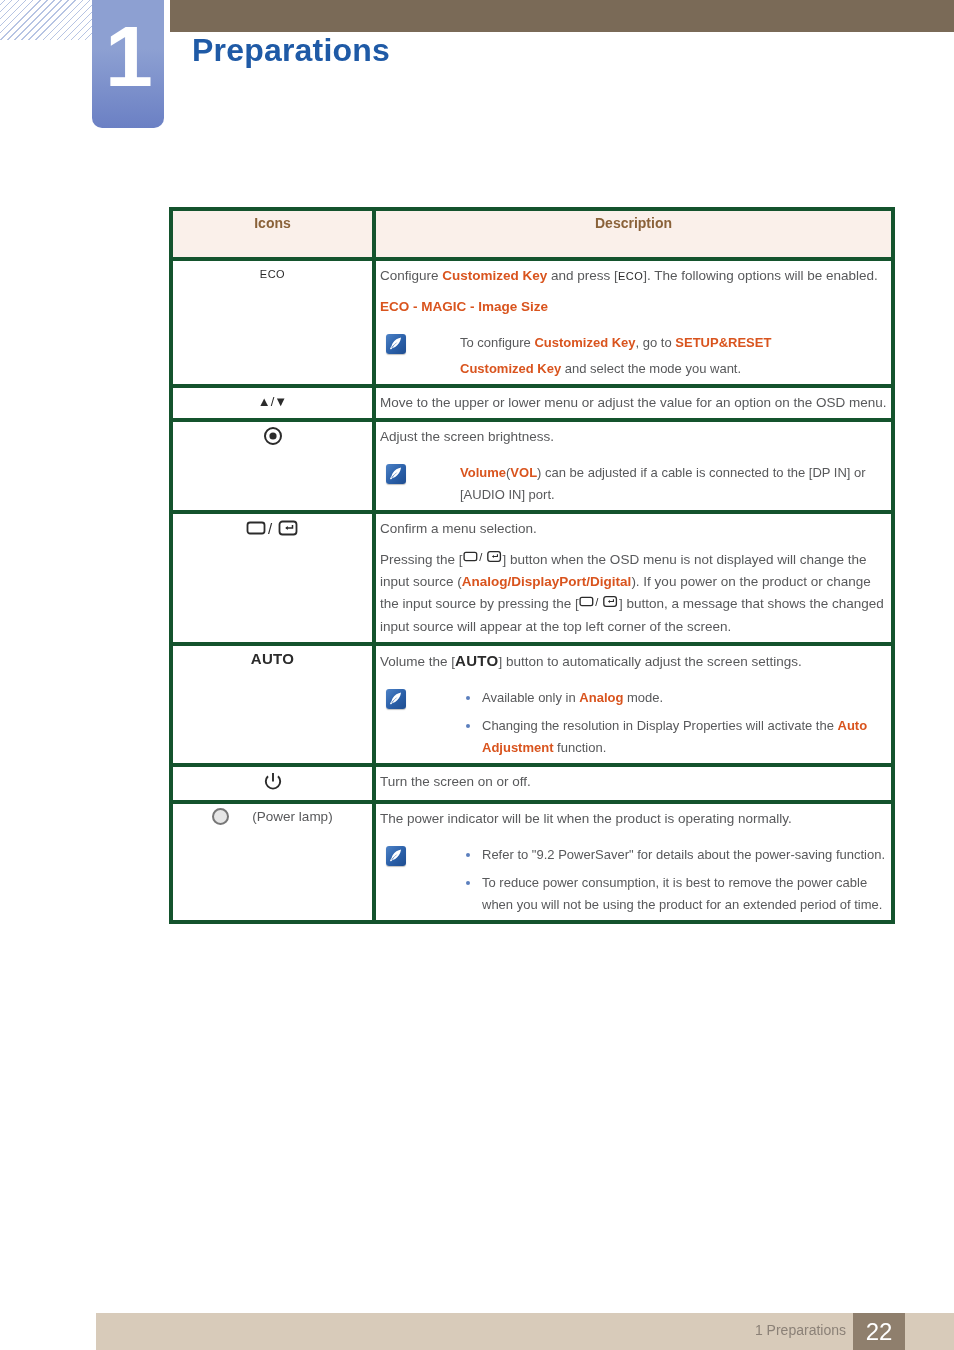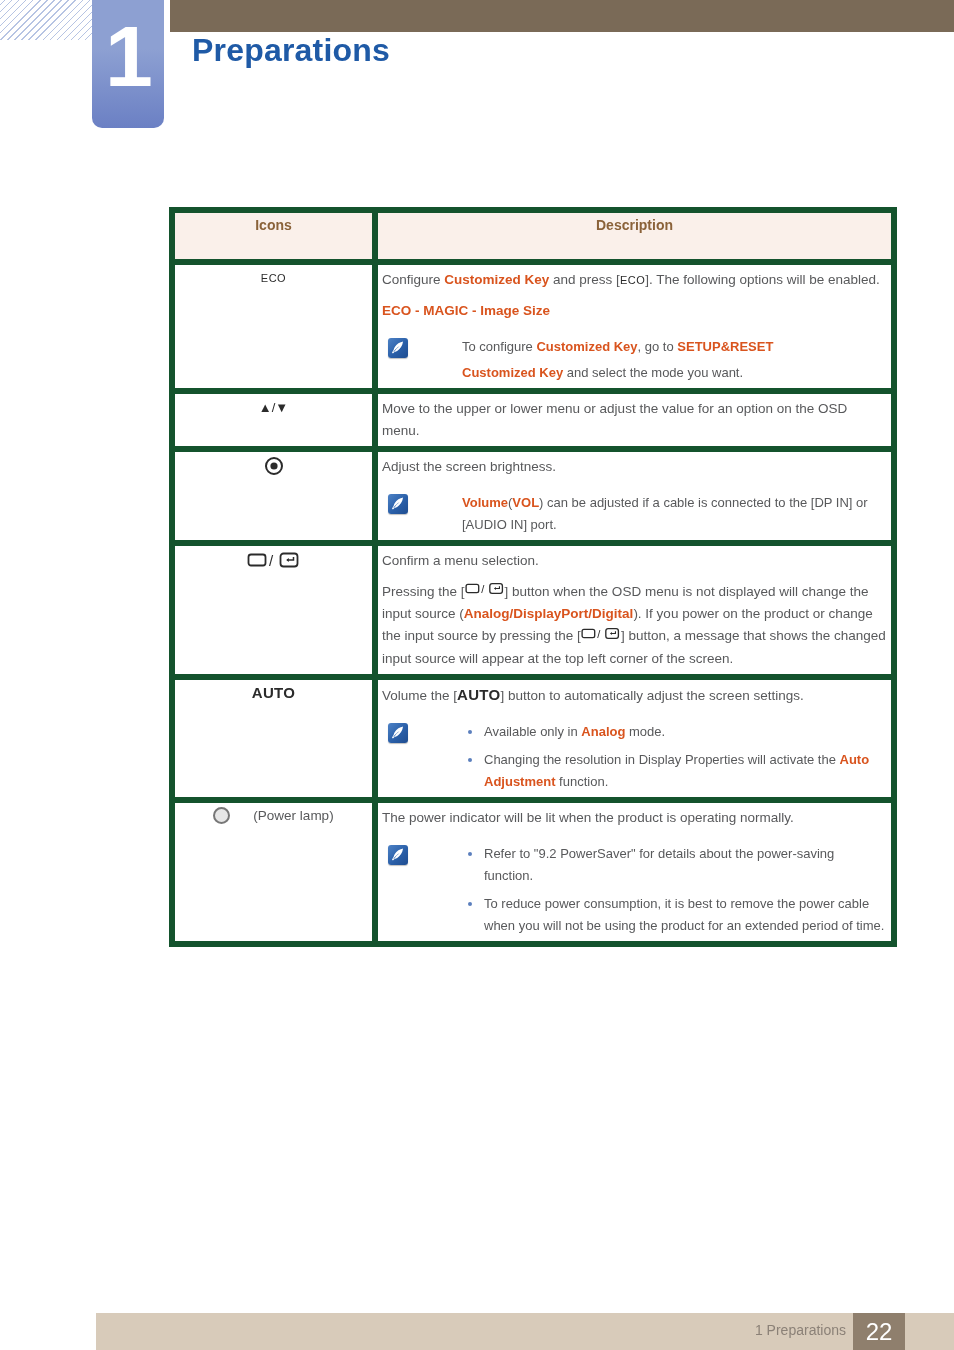--- a/index.html
+++ b/index.html
@@ -66,21 +66,21 @@
 
   
   .tbl {
     position: absolute;
     left: 169px; top: 207px;
     width: 722px;
     border-collapse: collapse;
     table-layout: fixed;
   }
   .tbl td, .tbl th {
-    border: 6px solid #14532d;
+    border: 4px solid #14532d;
     vertical-align: top;
     padding: 4px;
   }
   .col-icons { width: 203px; }
   .col-desc  { width: 519px; }
 
   .thead-cell {
     background: #faf0ea;
     text-align: center;
     color: #8a6239;
@@ -326,20 +326,33 @@
           <div class="note-body">
             <ul class="bullets">
               <li><span>Available only in </span><span class="orange">Analog</span><span> mode.</span></li>
               <li><span>Changing the resolution in Display Properties will activate the </span><span class="orange">Auto Adjustment</span><span> function.</span></li>
             </ul>
           </div>
         </div>
       </td>
     </tr>
 
+    <tr>
+      <td class="icon-cell">
+        <span class="glyph">
+          <svg width="20" height="22" viewBox="0 0 20 22">
+              <path d="M5 5.2a7.2 7.2 0 1 0 10 0" fill="none" stroke="#2b2b2b" stroke-width="1.9"></path>
+              <line x1="10" y1="2" x2="10" y2="10.5" stroke="#2b2b2b" stroke-width="1.9"></line>
+            </svg>
+        </span>
+      </td>
+      <td class="desc-cell">
+        <p>Turn the screen on or off.</p>
+      </td>
+    </tr>
 
     <tr>
       <td class="icon-cell">
         <span class="powerlamp-row">
           <span class="lamp-dot"></span>
           <span class="lamp-label">(Power lamp)</span>
         </span>
       </td>
       <td class="desc-cell">
         <p>The power indicator will be lit when the product is operating normally.</p>

